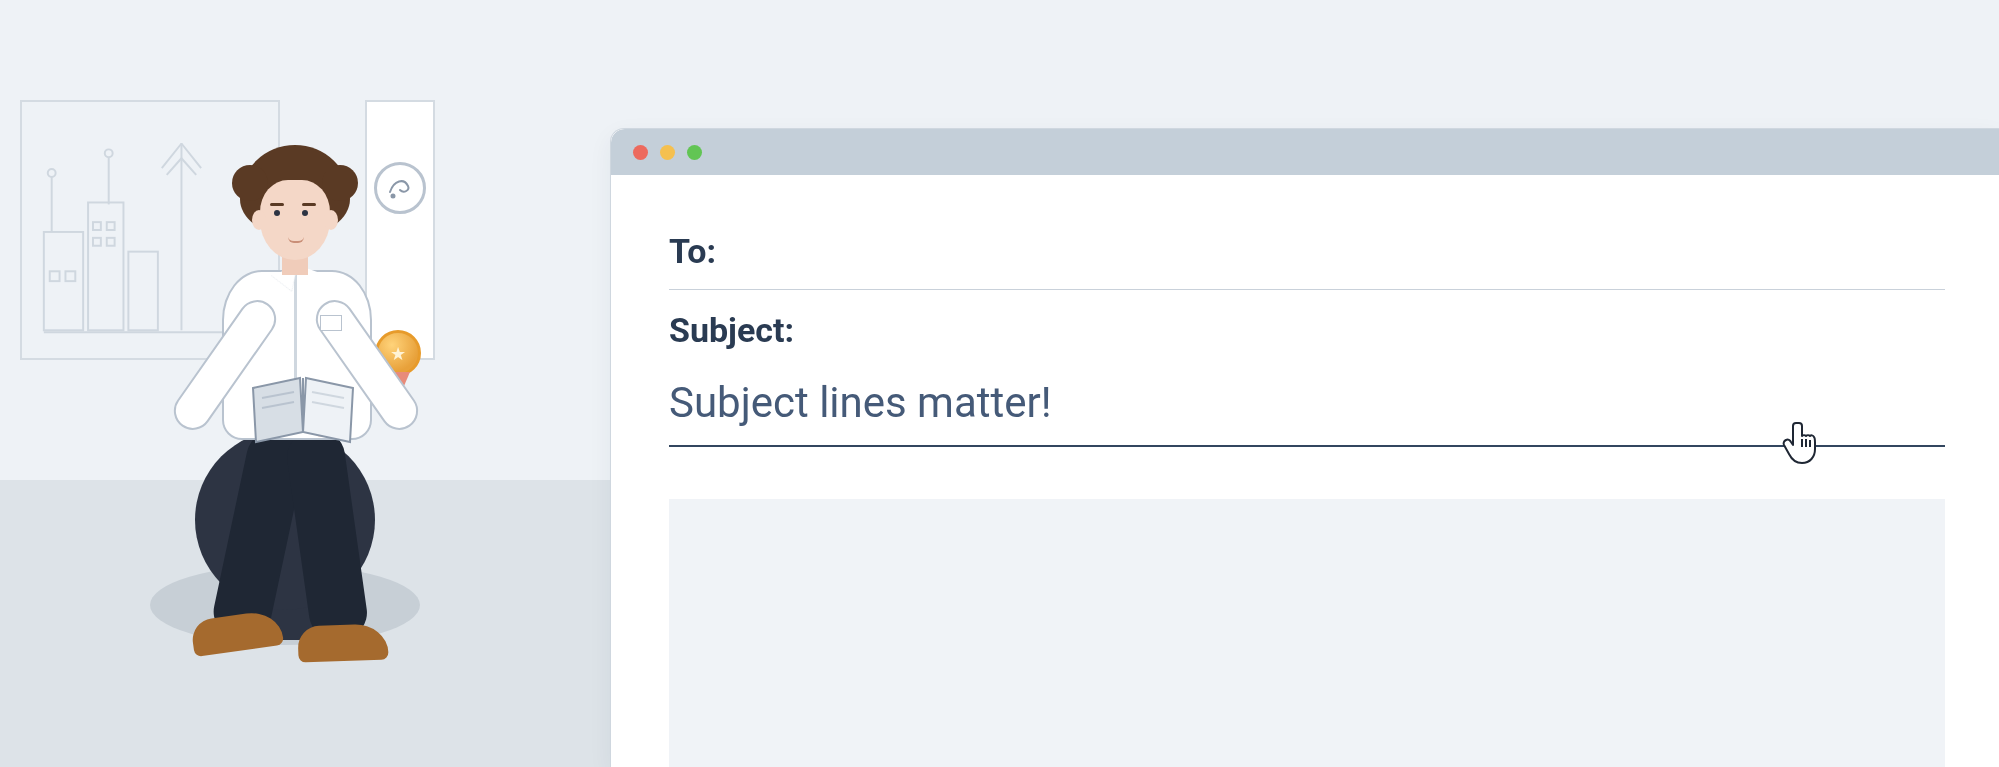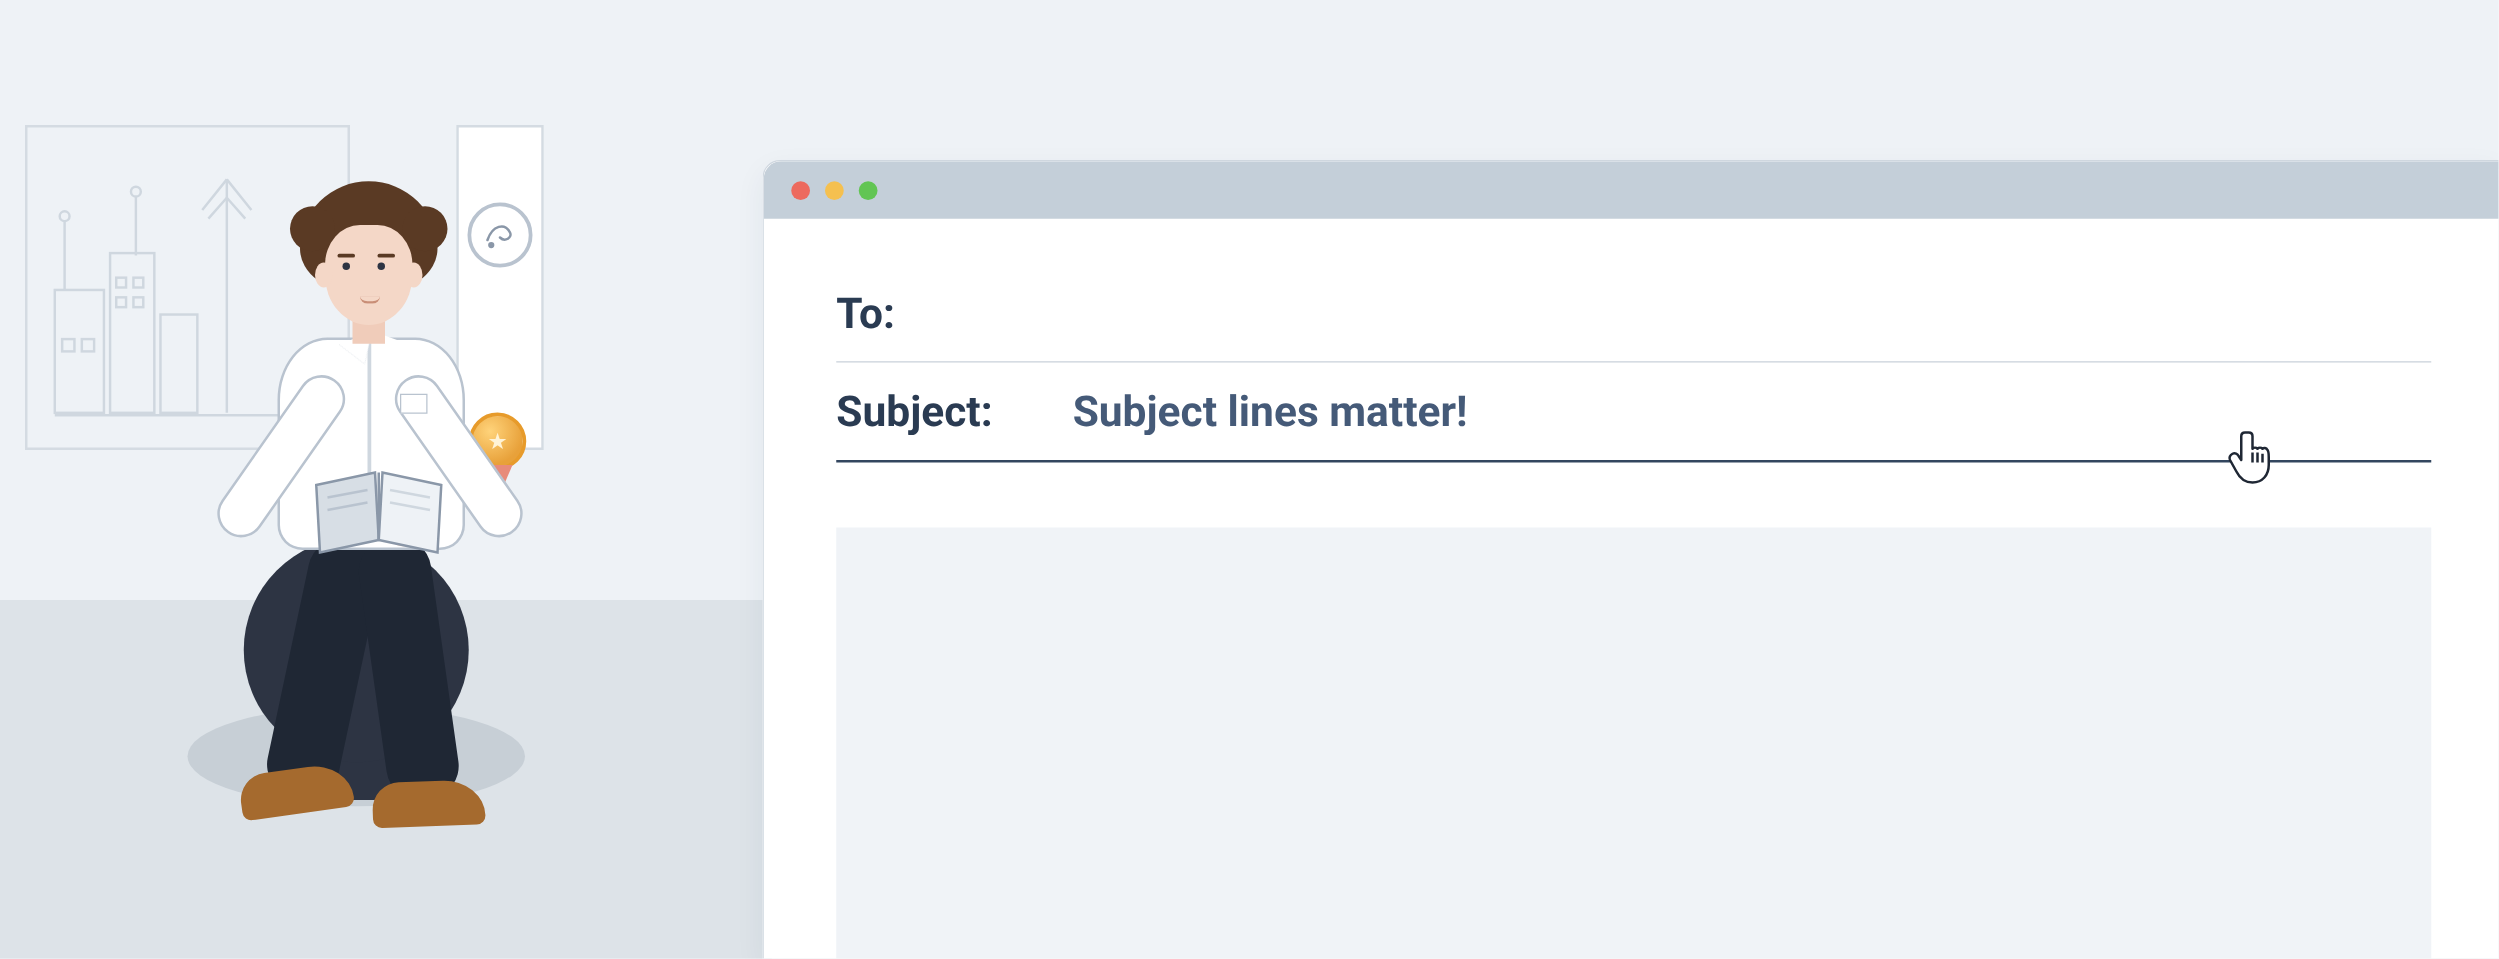--- a/index.html
+++ b/index.html
@@ -195,28 +195,27 @@
   .dot.red { background: #ed6a5e; }
   .dot.yellow { background: #f5c04f; }
   .dot.green { background: #62c554; }
 
   .fields { padding: 36px 54px 0 58px; }
   .field-row {
     display: flex; align-items: flex-start; gap: 28px;
     border-bottom: 1px solid #c9d1da;
     padding: 20px 0 18px 0;
   }
-  .field-row.subject { border-bottom: 2px solid #33465f; position: relative; }
+  .field-row.subject { border-bottom: 2px solid #33465f; position: relative; flex-direction: column; }
   .field-label {
     color: #2a3b52; font-weight: 700; font-size: 34px;
   }
   .field-value {
-    color: #455a78; font-size: 34px; font-weight: 700;
+    color: #455a78; font-size: 42px; font-weight: 400;
     flex: 1;
-    margin-left: 36px;
   }
 
   .cursor-hand {
     position: absolute;
     right: 120px;
     bottom: -20px;
     width: 44px; height: 48px;
   }
   .cursor-hand svg { width: 100%; height: 100%; }
 

